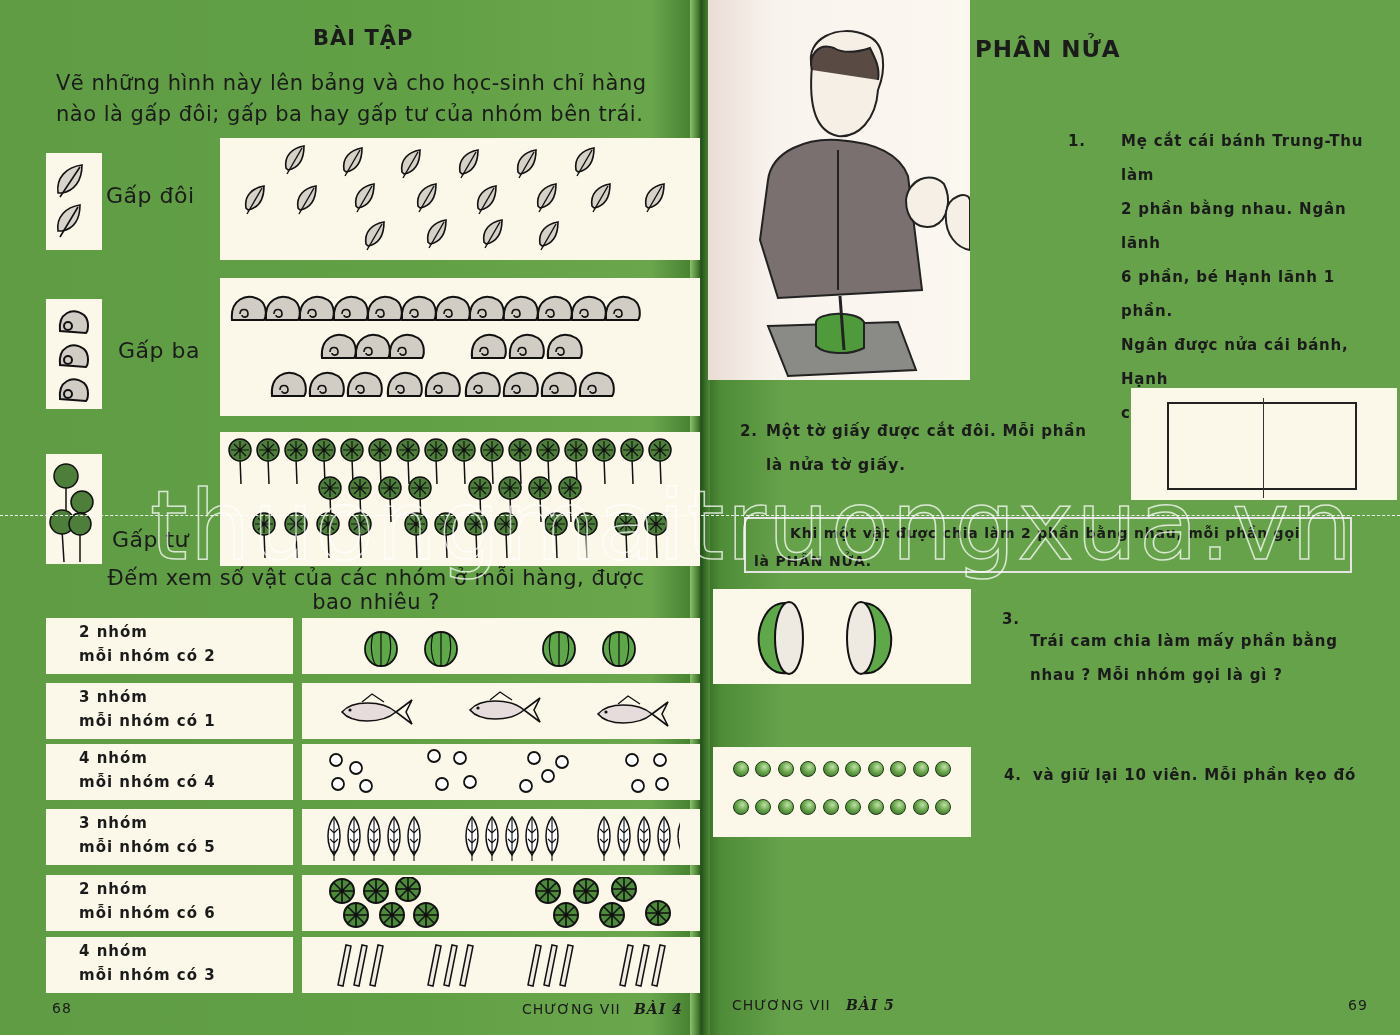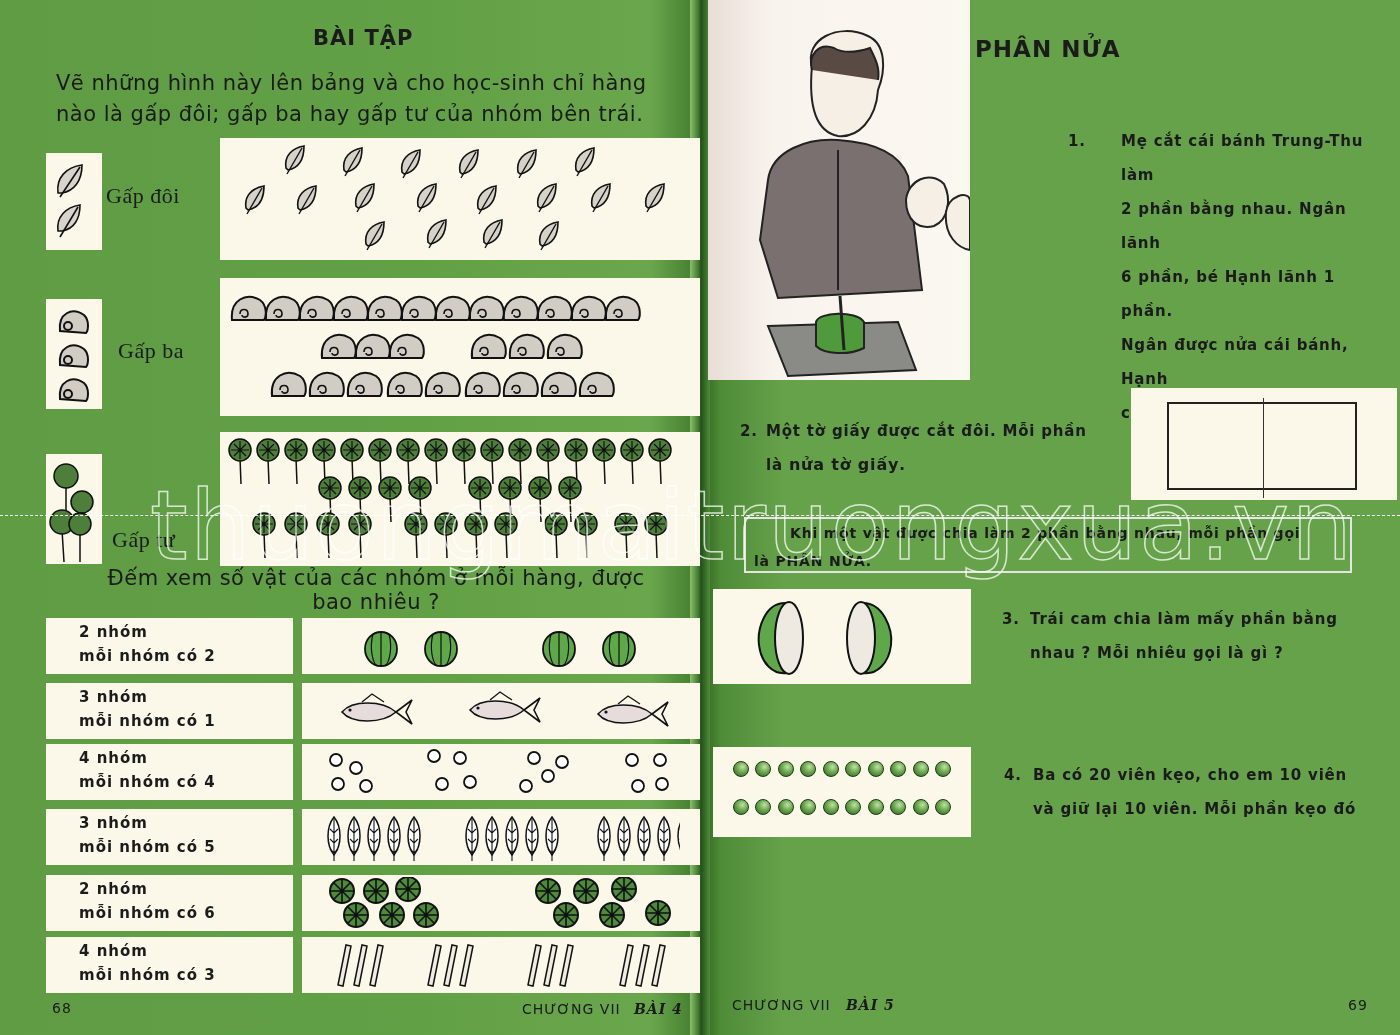--- a/index.html
+++ b/index.html
@@ -11,21 +11,21 @@
   .page-right { left: 700px; width: 700px; background: linear-gradient(90deg, #2d5f1e 0%, #4f8c38 3%, #66a24a 12%, #66a24a 100%); }
   .spine { position: absolute; left: 690px; top: 0; width: 20px; height: 1035px; background: linear-gradient(90deg, #8cc070 0%, #3d7428 45%, #24501a 55%, #4f8c38 100%); }
 
   .cream { background: #fbf8ea; }
 
   
   .title-left { position: absolute; left: 313px; top: 26px; font-size: 21px; font-weight: bold; letter-spacing: 1px; }
   .instr { position: absolute; left: 56px; top: 68px; font-size: 21px; line-height: 31px; letter-spacing: 0.5px; width: 640px; }
 
   .ref-box { position: absolute; left: 46px; width: 56px; }
-  .lbl { position: absolute; font-size: 22px; letter-spacing: 0.5px; font-family: Liberation Serif, serif; }
+  .lbl { position: absolute; font-size: 22px; letter-spacing: 0.5px; }
   .group-box { position: absolute; left: 220px; width: 480px; }
 
   .count-q { position: absolute; left: 56px; top: 566px; font-size: 21px; line-height: 24px; width: 640px; letter-spacing: 0.5px; text-align: center; }
 
   .row-lbl { position: absolute; left: 46px; width: 247px; height: 56px; font-size: 15px; font-weight: bold; line-height: 24px; padding-left: 33px; padding-top: 2px; letter-spacing: 1px; }
   .row-pic { position: absolute; left: 302px; width: 398px; height: 56px; display: flex; align-items: center; justify-content: space-around; padding: 0 20px; }
 
   .foot { position: absolute; font-size: 14px; letter-spacing: 1px; }
 
   
@@ -409,23 +409,23 @@
   <svg width="258" height="95">
     <g stroke="#111" stroke-width="2">
       <path d="M72 14 C52 14 44 40 46 56 C48 74 60 86 74 84 Z" fill="#5ea84a"></path>
       <ellipse cx="76" cy="49" rx="14" ry="36" fill="#eeeae2"></ellipse>
       <path d="M150 14 C170 14 180 40 178 56 C176 74 164 86 150 84 Z" fill="#5ea84a"></path>
       <ellipse cx="148" cy="49" rx="14" ry="36" fill="#eeeae2"></ellipse>
     </g>
   </svg>
 </div>
 <div class="q" style="left:1002px;top:602px;">3.</div>
-<div class="q" style="left:1030px;top:602px;width:340px;">
+<div class="q" style="left:1030px;top:624px;width:340px;">
   <div>Trái cam chia làm mấy phần bằng</div>
-  <div style="margin-top:0px;">nhau ? Mỗi nhiêu gọi là gì ?</div>
+  <div style="margin-top:0px;">nhau ? Mỗi nhóm gọi là gì ?</div>
 </div>
 
 <div class="candy-box cream">
   <div class="candy-row">
     <div class="candy"></div>
       <div class="candy"></div>
       <div class="candy"></div>
       <div class="candy"></div>
       <div class="candy"></div>
       <div class="candy"></div>
@@ -442,21 +442,20 @@
       <div class="candy"></div>
       <div class="candy"></div>
       <div class="candy"></div>
       <div class="candy"></div>
       <div class="candy"></div>
       <div class="candy"></div>
   </div>
 </div>
 <div class="q" style="left:1004px;top:758px;">4.</div>
 <div class="q" style="left:1033px;top:758px;width:340px;">
-  <div>Ba có 20 viên kẹo, cho em 10 viên</div>
   <div>và giữ lại 10 viên. Mỗi phần kẹo đó</div>
 </div>
 
 <div class="foot" style="left:732px;top:997px;">CHƯƠNG VII</div>
 <div class="foot" style="left:846px;top:997px;font-style:italic;font-weight:bold;font-family:'DejaVu Serif',serif;">BÀI 5</div>
 <div class="foot" style="left:1348px;top:997px;">69</div>
 
 <div class="dash-line"></div>
 <div class="watermark">thuongmaitruongxua.vn</div>
 

